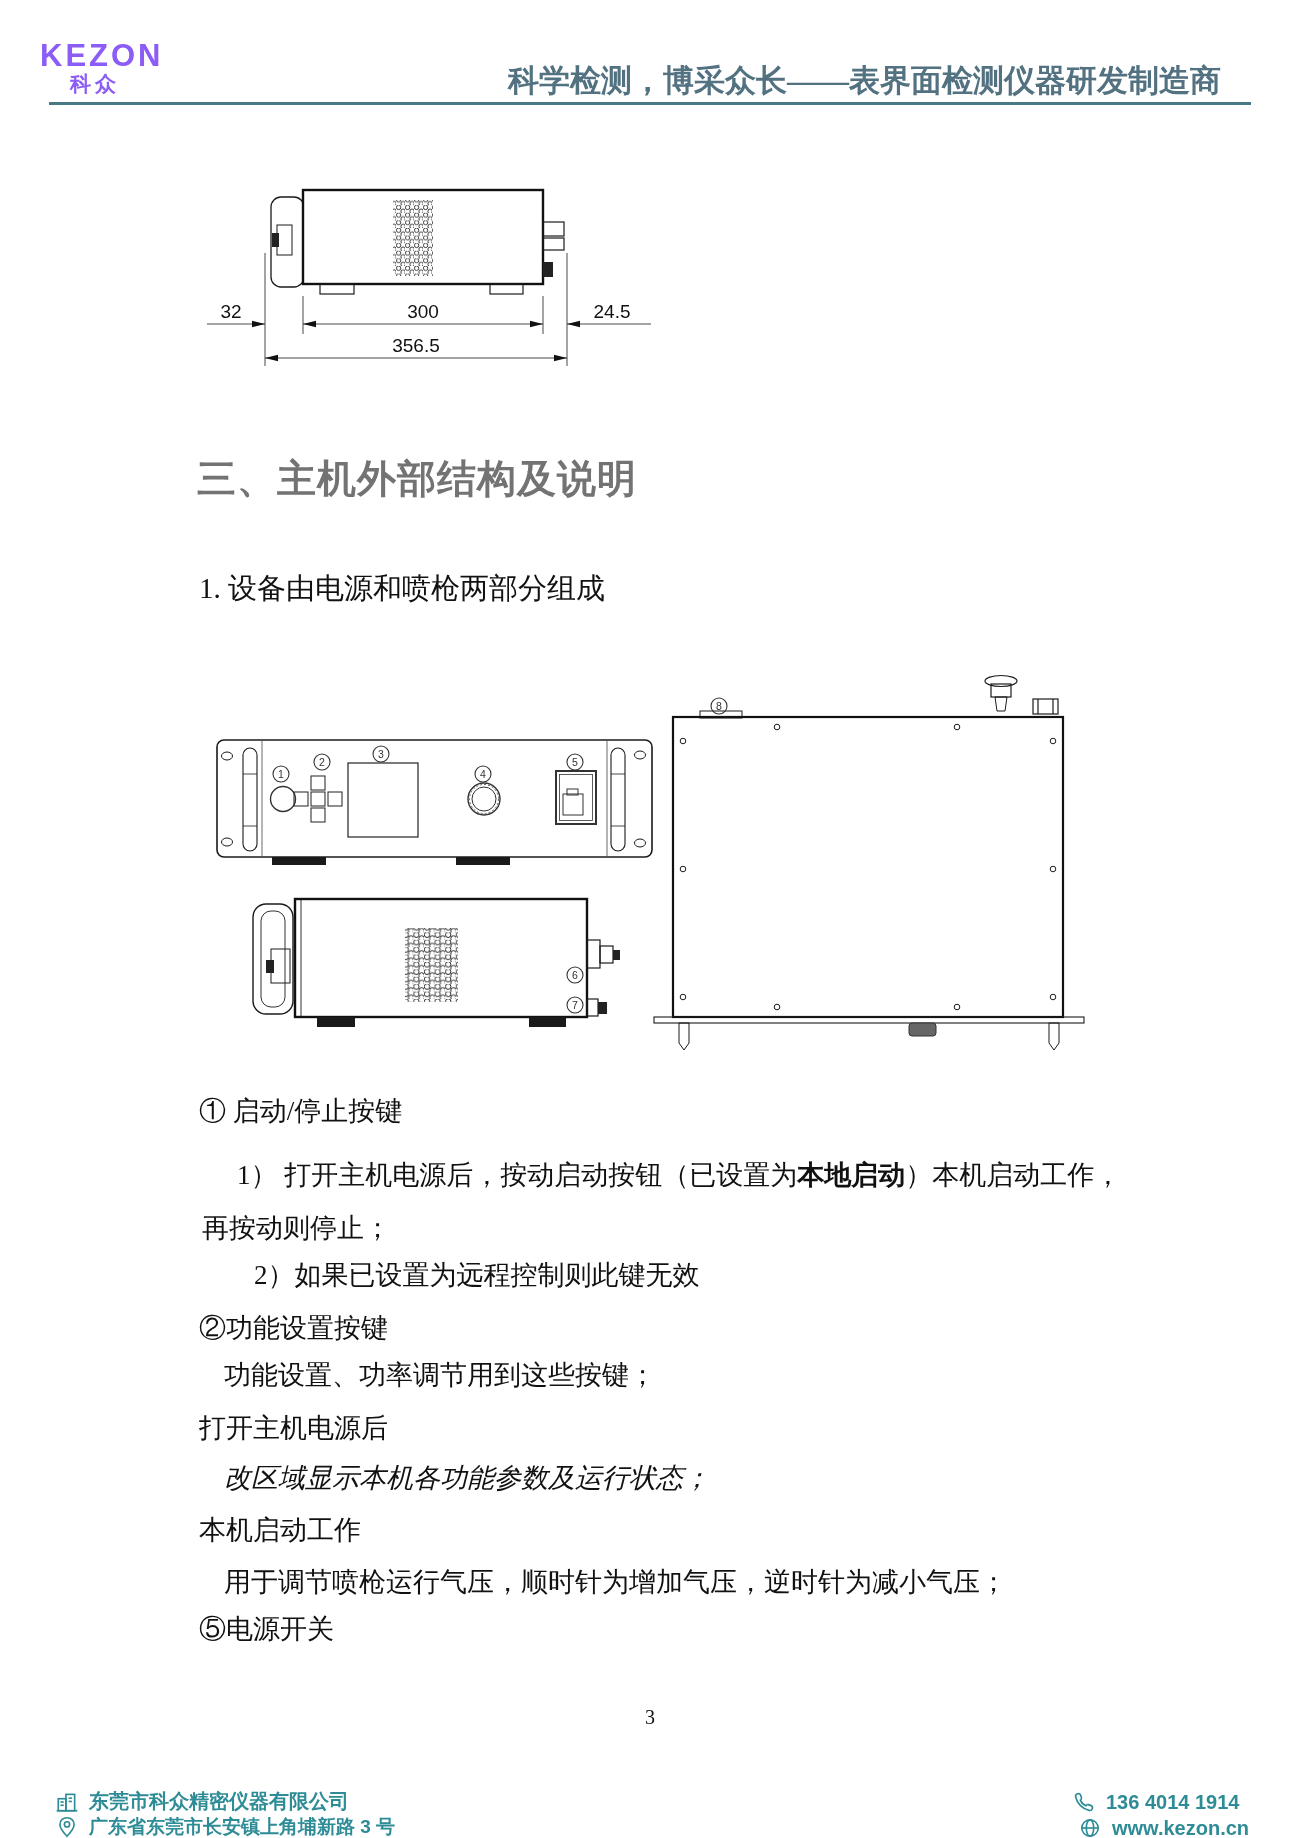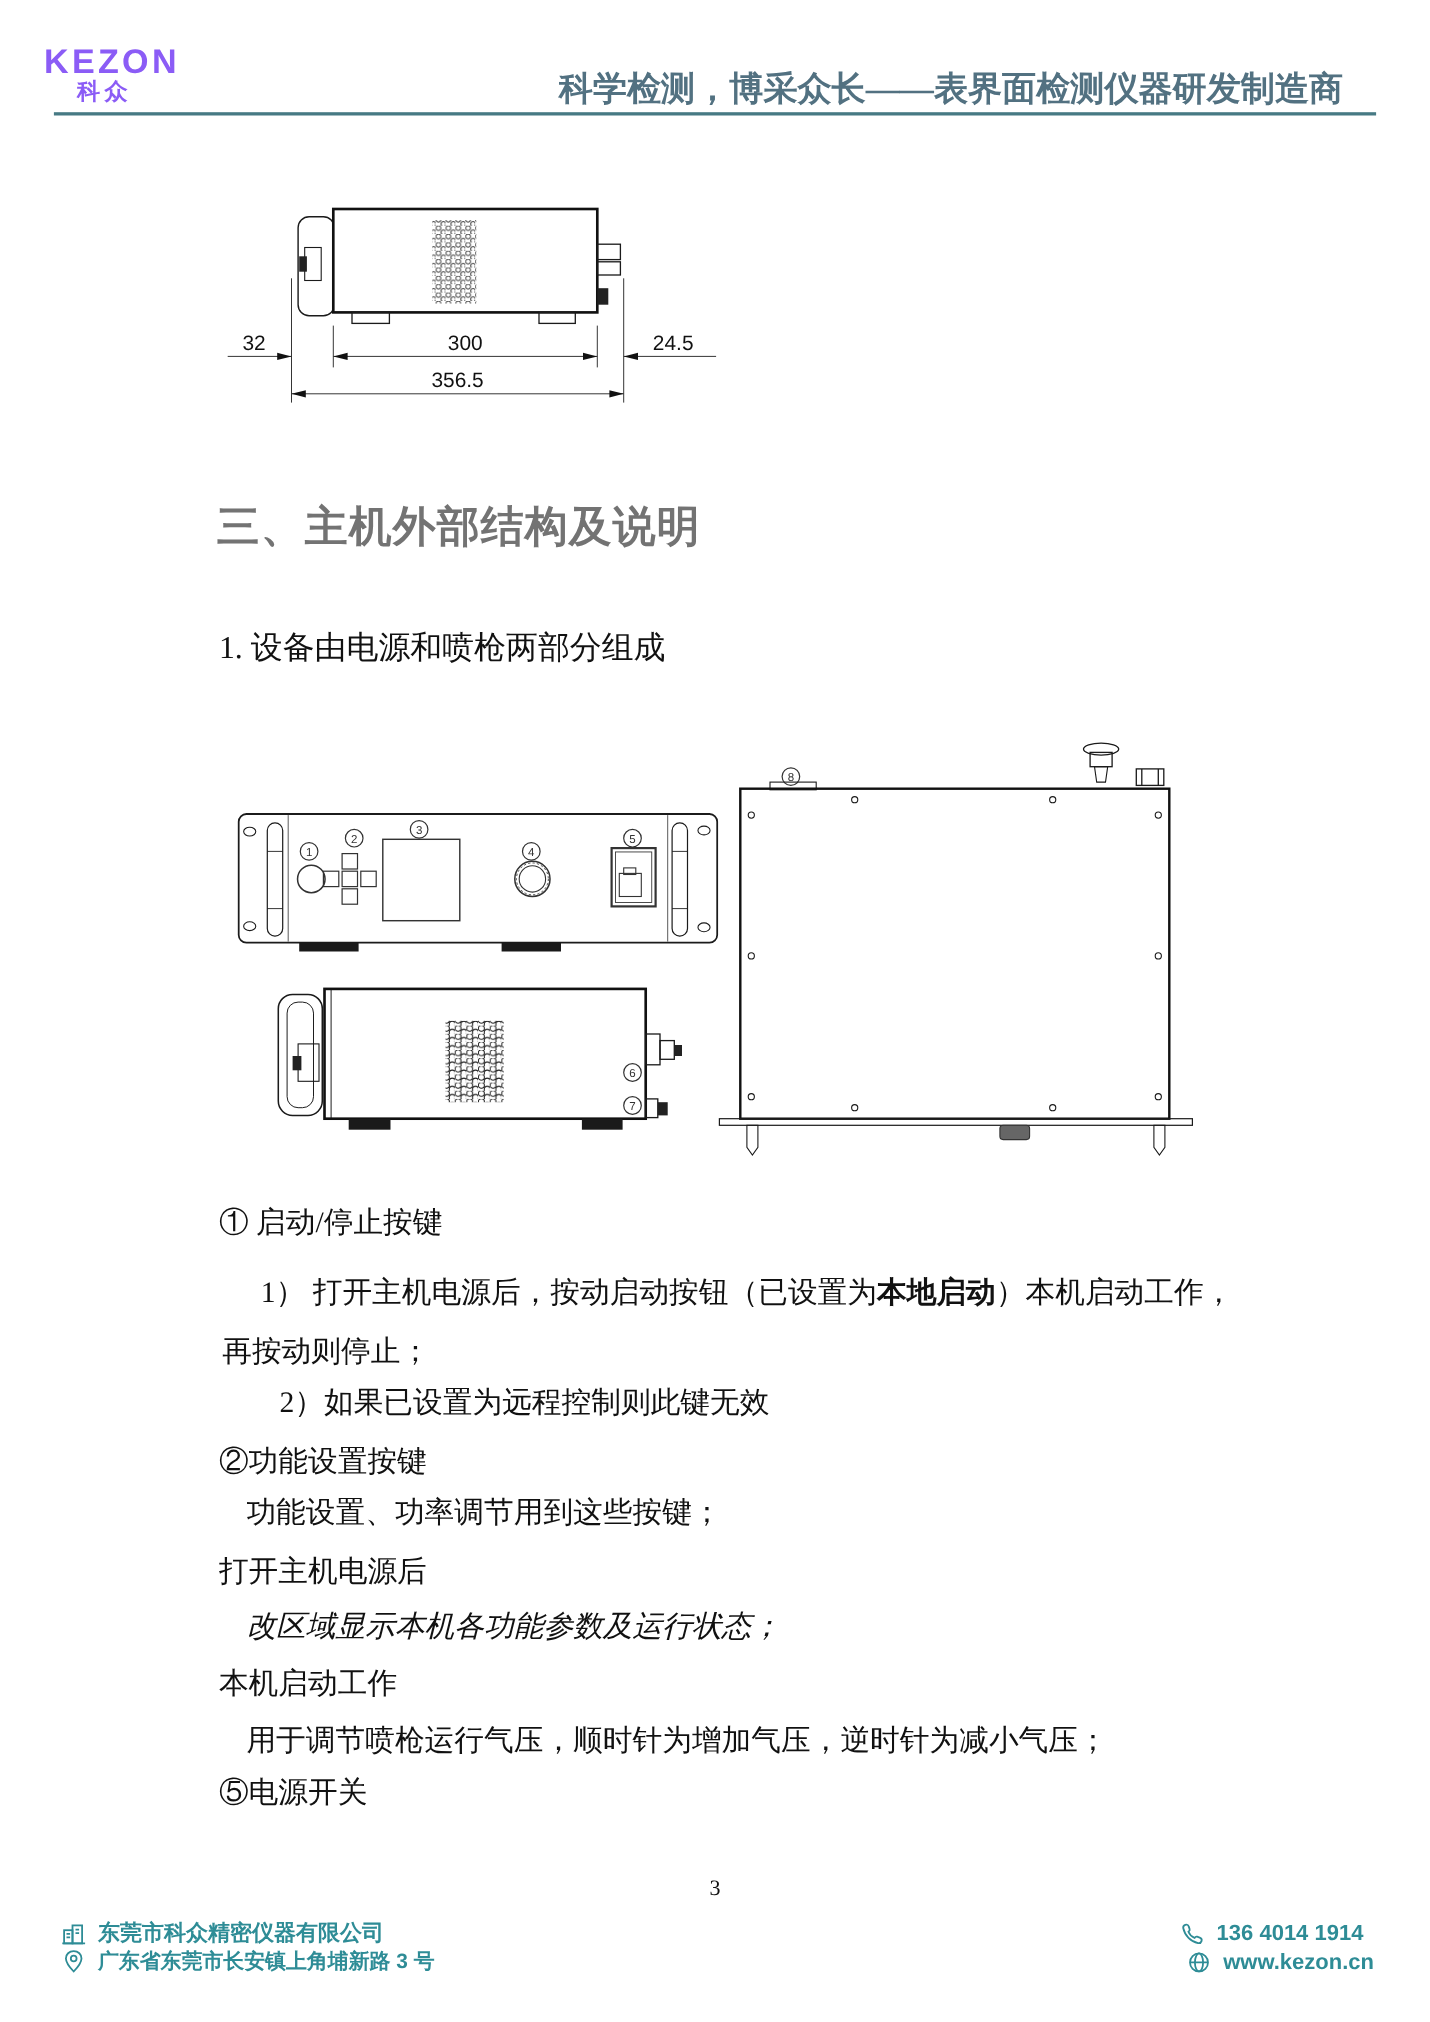--- a/index.html
+++ b/index.html
@@ -19,21 +19,21 @@
   
   .sec-heading{left:197px;top:452px;font-size:39px;font-weight:bold;color:#737373;
                font-family:"Liberation Sans",sans-serif;letter-spacing:1px;white-space:nowrap;}
   .intro{left:199px;top:569px;font-size:29px;white-space:nowrap;}
   
   .note-line{position:absolute;font-size:27px;white-space:nowrap;line-height:1.1;}
   .note-line b{font-weight:bold;}
   
   .pageno{left:0;right:0;top:1706px;text-align:center;font-size:20px;}
   .f-row{position:absolute;display:flex;align-items:center;gap:10px;color:#2e8c96;
-         font-family:"Liberation Sans",sans-serif;font-weight:bold;white-space:nowrap;}
+         font-family:"Liberation Sans",sans-serif;font-weight:bold;white-space:nowrap;margin-top:44px;}
   .f-co{left:55px;top:1744px;font-size:20px;}
   .f-ad{left:55px;top:1770px;font-size:19px;}
   .f-ph{left:1072px;top:1746px;font-size:20px;}
   .f-web{left:1078px;top:1772px;font-size:20px;}
   .f-icon{width:24px;height:24px;flex:0 0 auto;}
   svg{display:block;}
   svg text.dim{font-family:"Liberation Sans",sans-serif;font-size:19px;fill:#111;}
   svg text.mk{font-family:"Liberation Sans",sans-serif;font-size:10.5px;fill:#333;}
 </style>
 </head>

